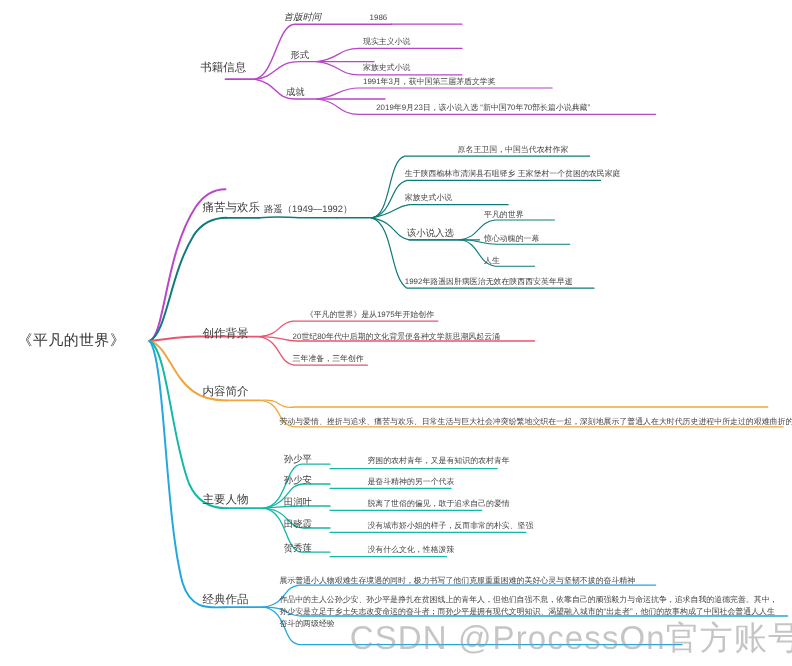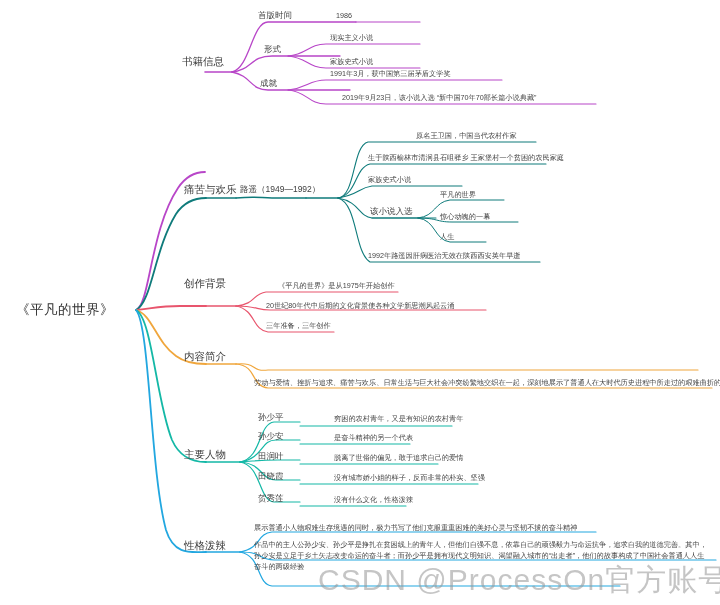--- a/index.html
+++ b/index.html
@@ -110,21 +110,21 @@
     </g>
   </g>
 </svg>
 
 <div class="layer">
 
   <div class="node root" style="left:16px;top:310px;">《平凡的世界》</div>
 
   <div class="node lvl1" style="left:182px;top:62px;">书籍信息</div>
 
-  <div class="node lvl2" style="left:258px;top:16px;">首版时间</div>
+  <div class="node lvl2" style="left:258px;top:16px;font-style:italic;">首版时间</div>
   <div class="node tiny" style="left:336px;top:16px;">1986</div>
 
   <div class="node lvl2" style="left:264px;top:50px;">形式</div>
   <div class="node tiny" style="left:330px;top:38px;">现实主义小说</div>
   <div class="node tiny" style="left:330px;top:62px;">家族史式小说</div>
 
   <div class="node lvl2" style="left:260px;top:84px;">成就</div>
   <div class="node tiny" style="left:330px;top:74px;">1991年3月，获中国第三届茅盾文学奖</div>
   <div class="node tiny" style="left:342px;top:98px;">2019年9月23日，该小说入选 “新中国70年70部长篇小说典藏”</div>
 
@@ -134,21 +134,21 @@
   <div class="node tiny" style="left:368px;top:136px;margin-left:48px;">原名王卫国，中国当代农村作家</div>
   <div class="node tiny" style="left:368px;top:158px;">生于陕西榆林市清涧县石咀驿乡 王家堡村一个贫困的农民家庭</div>
   <div class="node tiny" style="left:368px;top:180px;">家族史式小说</div>
   <div class="node tiny" style="left:368px;top:256px;">1992年路遥因肝病医治无效在陕西西安英年早逝</div>
 
   <div class="node lvl2" style="left:370px;top:212px;">该小说入选</div>
   <div class="node tiny" style="left:440px;top:195px;">平凡的世界</div>
   <div class="node tiny" style="left:440px;top:217px;">惊心动魄的一幕</div>
   <div class="node tiny" style="left:440px;top:237px;">人生</div>
 
-  <div class="node lvl1" style="left:184px;top:284px;text-align:right;">创作背景</div>
+  <div class="node lvl1" style="left:184px;top:304px;text-align:right;">创作背景</div>
   <div class="node tiny" style="left:266px;top:286px;margin-left:12px;">《平凡的世界》是从1975年开始创作</div>
   <div class="node tiny" style="left:266px;top:306px;">20世纪80年代中后期的文化背景使各种文学新思潮风起云涌</div>
   <div class="node tiny" style="left:266px;top:326px;">三年准备，三年创作</div>
 
   <div class="node lvl1" style="left:184px;top:357px;">内容简介</div>
   <div class="node tiny" style="left:254px;top:383px;">劳动与爱情、挫折与追求、痛苦与欢乐、日常生活与巨大社会冲突纷繁地交织在一起，深刻地展示了普通人在大时代历史进程中所走过的艰难曲折的道路</div>
 
   <div class="node lvl1" style="left:184px;top:455px;">主要人物</div>
 
   <div class="node lvl2" style="left:258px;top:418px;">孙少平</div>
@@ -159,18 +159,18 @@
 
   <div class="node lvl2" style="left:258px;top:457px;">田润叶</div>
   <div class="node tiny" style="left:334px;top:458px;">脱离了世俗的偏见，敢于追求自己的爱情</div>
 
   <div class="node lvl2" style="left:258px;top:477px;">田晓霞</div>
   <div class="node tiny" style="left:334px;top:478px;">没有城市娇小姐的样子，反而非常的朴实、坚强</div>
 
   <div class="node lvl2" style="left:258px;top:499px;">贺秀莲</div>
   <div class="node tiny" style="left:334px;top:500px;">没有什么文化，性格泼辣</div>
 
-  <div class="node lvl1" style="left:184px;top:546px;">性格泼辣</div>
+  <div class="node lvl1" style="left:184px;top:546px;">经典作品</div>
   <div class="node tiny2" style="left:254px;top:556px;width:456px;">作品中的主人公孙少安、孙少平是挣扎在贫困线上的青年人，但他们自强不息，依靠自己的顽强毅力与命运抗争，追求自我的道德完善。其中，孙少安是立足于乡土矢志改变命运的奋斗者；而孙少平是拥有现代文明知识、渴望融入城市的“出走者”，他们的故事构成了中国社会普通人人生奋斗的两级经验</div>
   <div class="node tiny" style="left:254px;top:528px;">展示普通小人物艰难生存境遇的同时，极力书写了他们克服重重困难的美好心灵与坚韧不拔的奋斗精神</div>
 </div>
 
 <div class="wm">CSDN @ProcessOn官方账号</div>
 
 </body></html>

